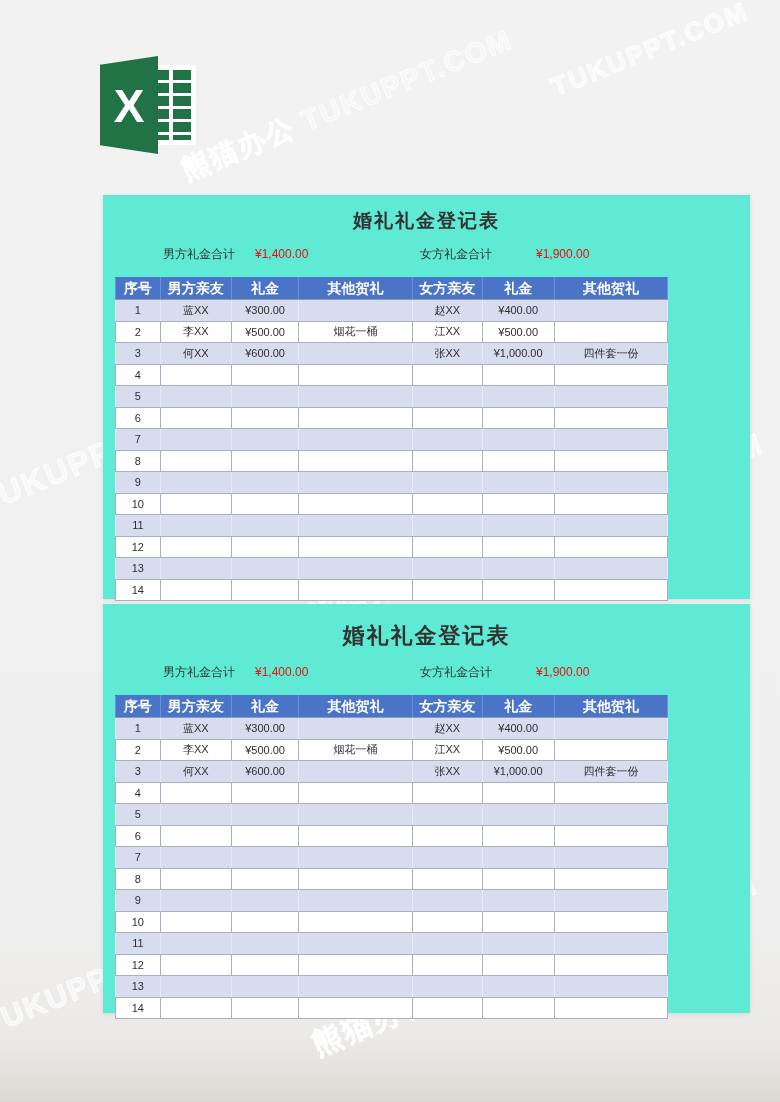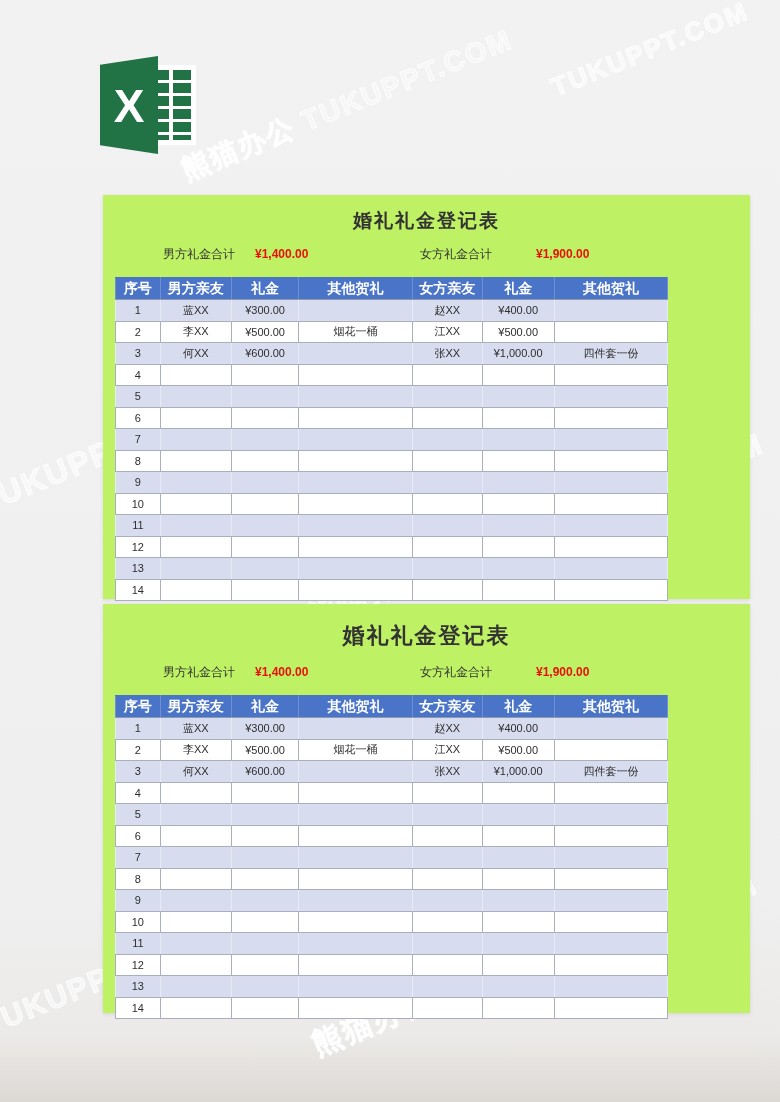--- a/index.html
+++ b/index.html
@@ -31,34 +31,34 @@
     font-size:55px;line-height:62px;font-weight:900;letter-spacing:5px;
     color:#2e8b57;white-space:nowrap;
   }
   .hero-sub{
     margin-top:6px;font-size:26px;line-height:32px;font-weight:700;letter-spacing:1px;
     color:#4a4a4a;white-space:nowrap;
   }
 
   
   .panel{
-    position:absolute;left:103px;width:647px;background:#bef264;
+    position:absolute;left:103px;width:647px;background:#5eead4;
     box-shadow:0 1px 4px rgba(0,0,0,0.10);
   }
   .panel-1{top:195px;height:404px;}
   .panel-2{top:604px;height:409px;}
   .ptitle{text-align:center;font-weight:700;color:#333333;letter-spacing:2px;}
   .panel-1 .ptitle{padding-top:13px;font-size:19px;line-height:26px;}
   .panel-2 .ptitle{padding-top:17px;font-size:22px;line-height:30px;}
   .totals{position:relative;height:18px;margin-top:11px;}
   .panel-2 .totals{margin-top:12px;}
   .tgroup{position:absolute;top:0;display:flex;gap:20px;font-size:12px;line-height:18px;color:#333;white-space:nowrap;}
   .tgroup-left{left:60px;}
   .tgroup-right{left:317px;gap:44px;}
-  .tgroup .tval{color:#e8100c;font-weight:700;}
+  .tgroup .tval{color:#e8100c;font-weight:400;}
 
   
   table.grid{
     width:553px;margin:14px 12px 0 12px;border-collapse:collapse;table-layout:fixed;
   }
   table.grid th,table.grid td{
     border:1px solid #a9afbc;padding:0 3px;text-align:center;
     white-space:nowrap;overflow:hidden;
   }
   table.grid th{

